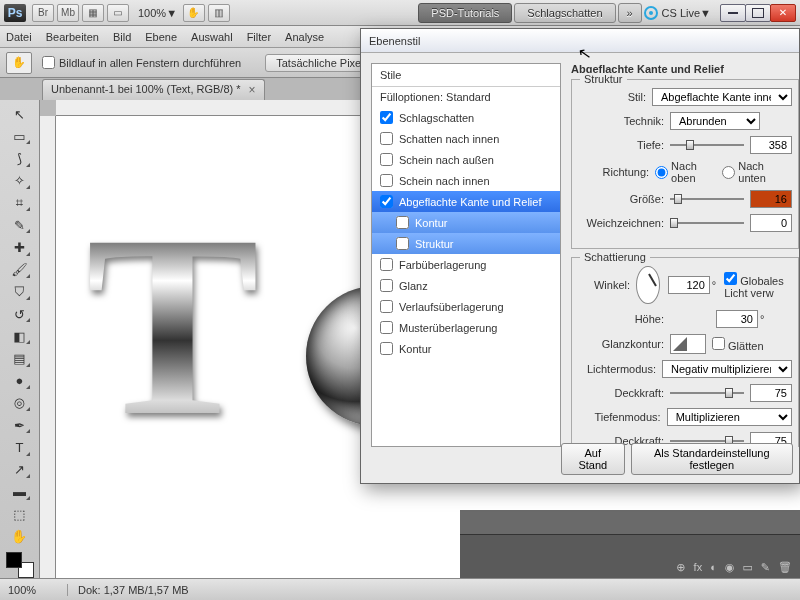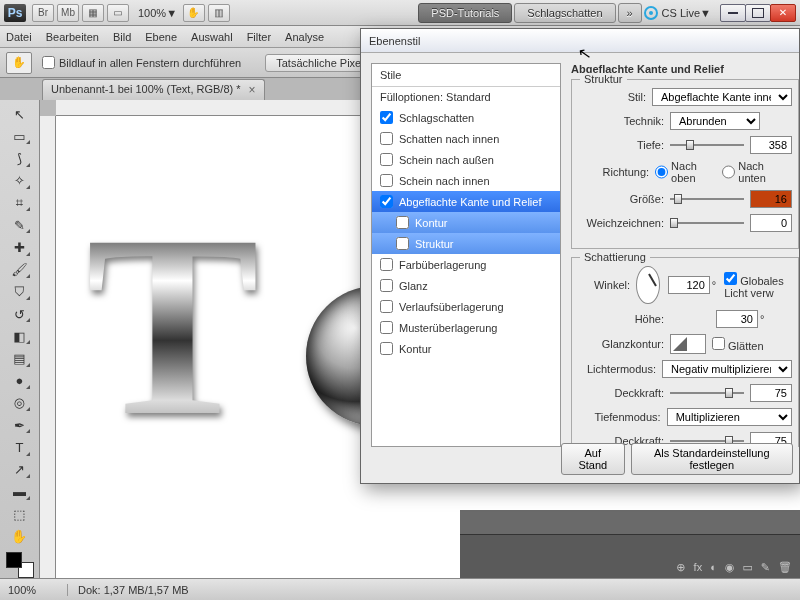--- a/index.html
+++ b/index.html
@@ -83,21 +83,21 @@
 .fieldset { border:1px solid #aaa; padding:8px 6px 10px 6px; margin-bottom:8px; position:relative;}
 .fieldset > .legend { position:absolute; top:-7px; left:8px; background:#ececec; padding:0 4px;}
 .row { display:flex; align-items:center; margin-bottom:6px;}
 .row .lbl { width:86px; text-align:right; margin-right:6px; color:#333;}
 .row select, .row input[type=text]{ border:1px solid #888; background:#fff; padding:1px 4px; height:18px;}
 .row input[type=text]{ width:42px; text-align:right;}
 .row input.hl { background:#c2410c;}
 .slider { flex:1; height:14px; position:relative; margin-right:6px; min-width:60px;}
 .slider::before{content:"";position:absolute;top:6px;left:0;right:0;height:2px;background:#888;}
 .slider .thumb{position:absolute;top:2px;width:8px;height:10px;background:linear-gradient(#fff,#bbb);border:1px solid #555;}
-.radio-row label{margin-right:10px; display:flex; }
+.radio-row label{margin-right:10px; display:flex; align-items:center;}
 .radio-row input{margin-right:3px;}
 .angle-widget{width:38px;height:38px;border:1px solid #888;border-radius:50%;background:#fff;position:relative;margin-right:8px;}
 .angle-widget::after{content:"";position:absolute;width:2px;height:14px;background:#333;top:5px;left:18px;transform-origin:bottom;transform:rotate(-30deg);}
 .contour{width:36px;height:20px;border:1px solid #888;background:#fff;position:relative;margin-right:6px;}
 .contour::after{content:"";position:absolute;left:2px;bottom:2px;border-left:14px solid transparent;border-bottom:14px solid #666;}
 .dlg-foot { position:absolute; bottom:8px; left:200px; right:6px; display:flex; gap:6px;}
 .dlg-foot button{ padding:3px 10px; background:linear-gradient(#fafafa,#dcdcdc); border:1px solid #888; border-radius:3px;}
 
 
 .panel-strip { position:absolute; right:0; bottom:22px; top:510px; left:460px; background:#6a6a6a;}

